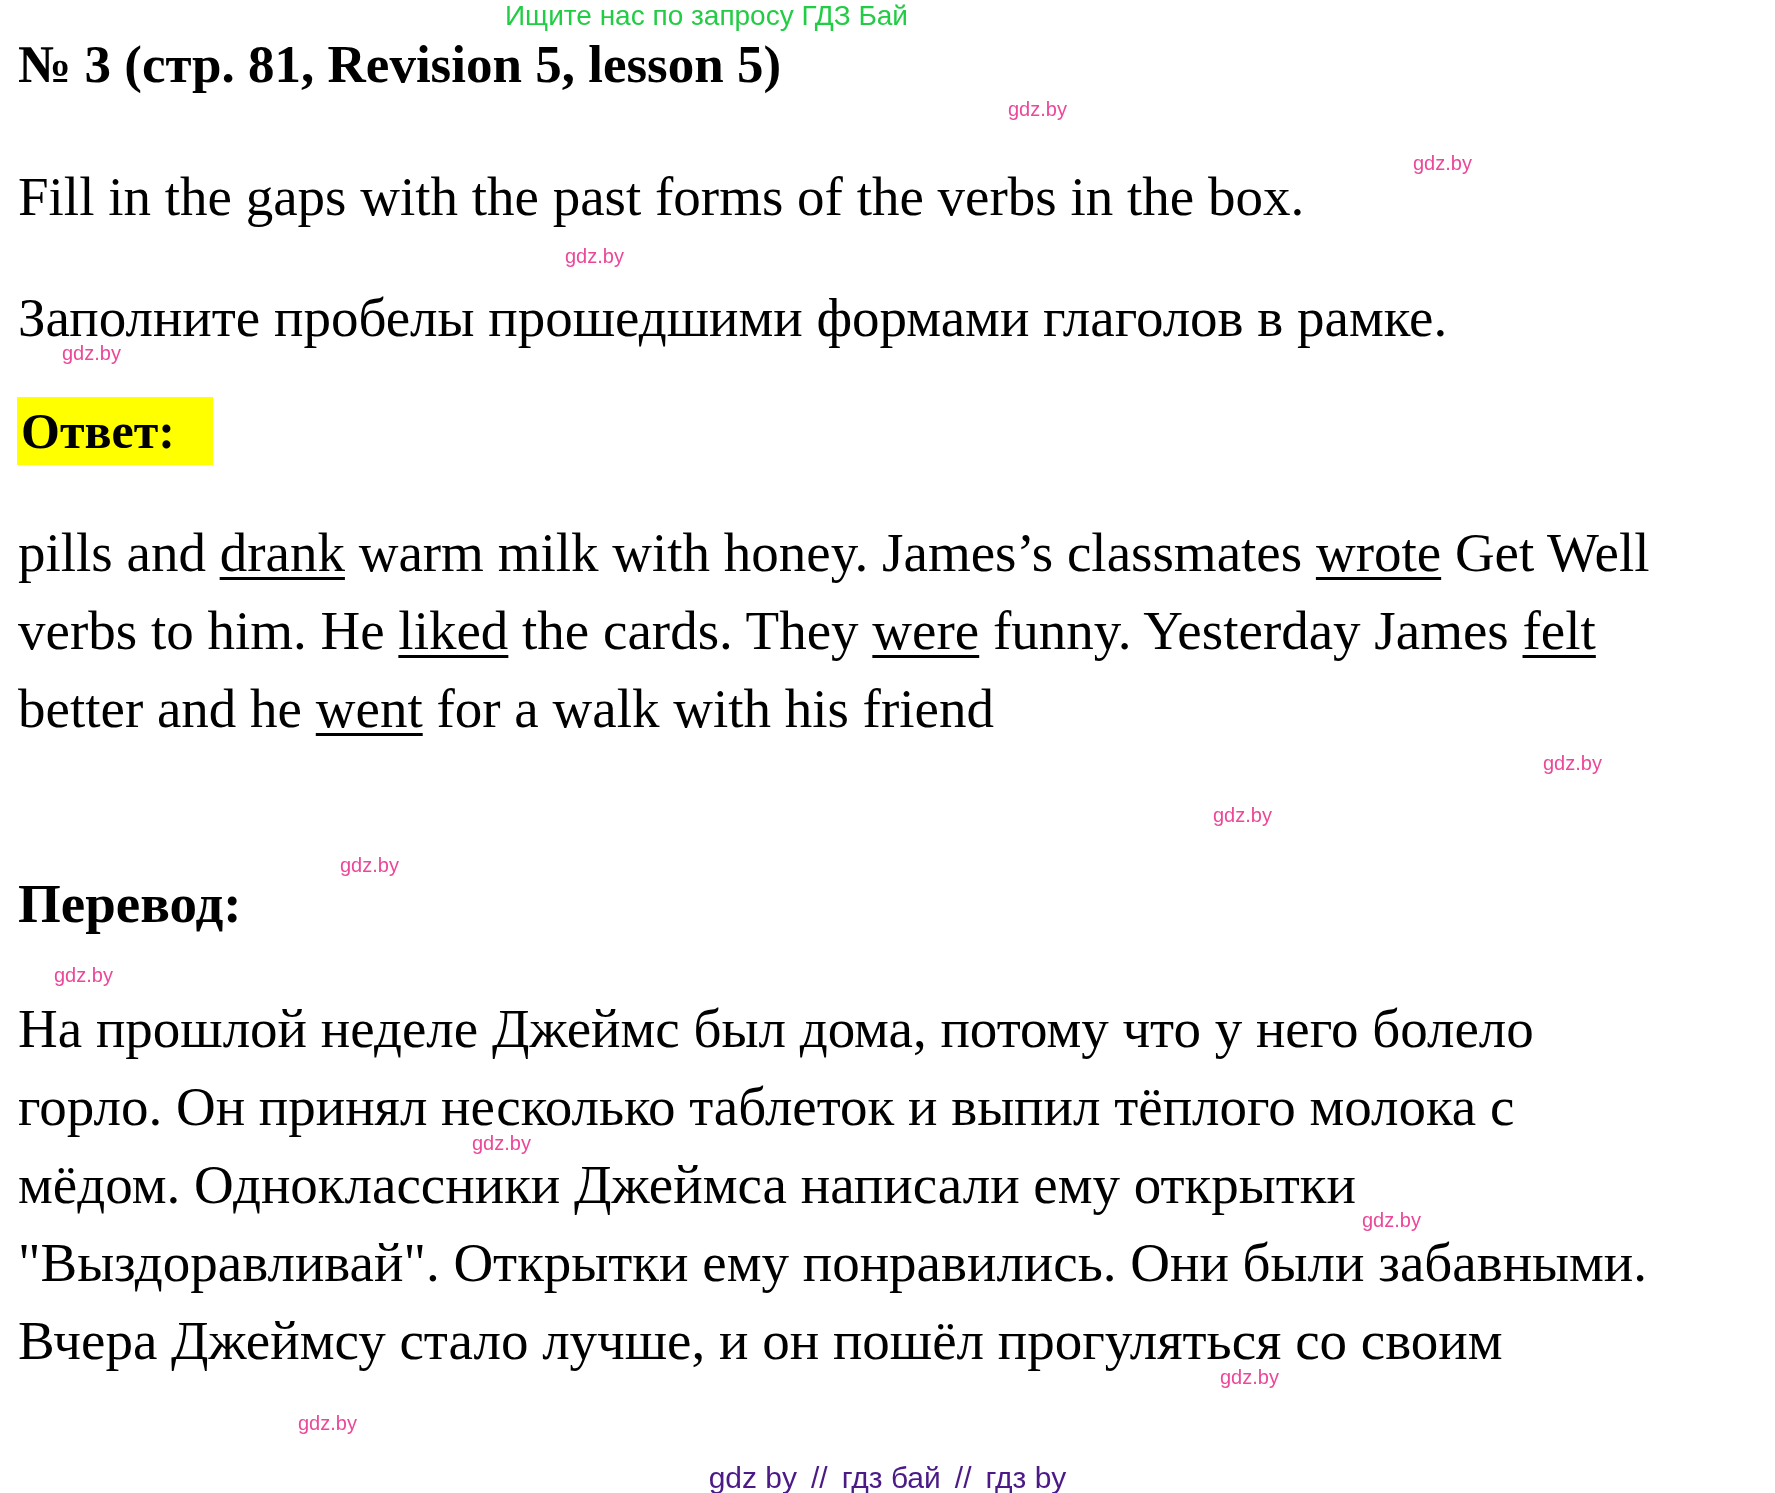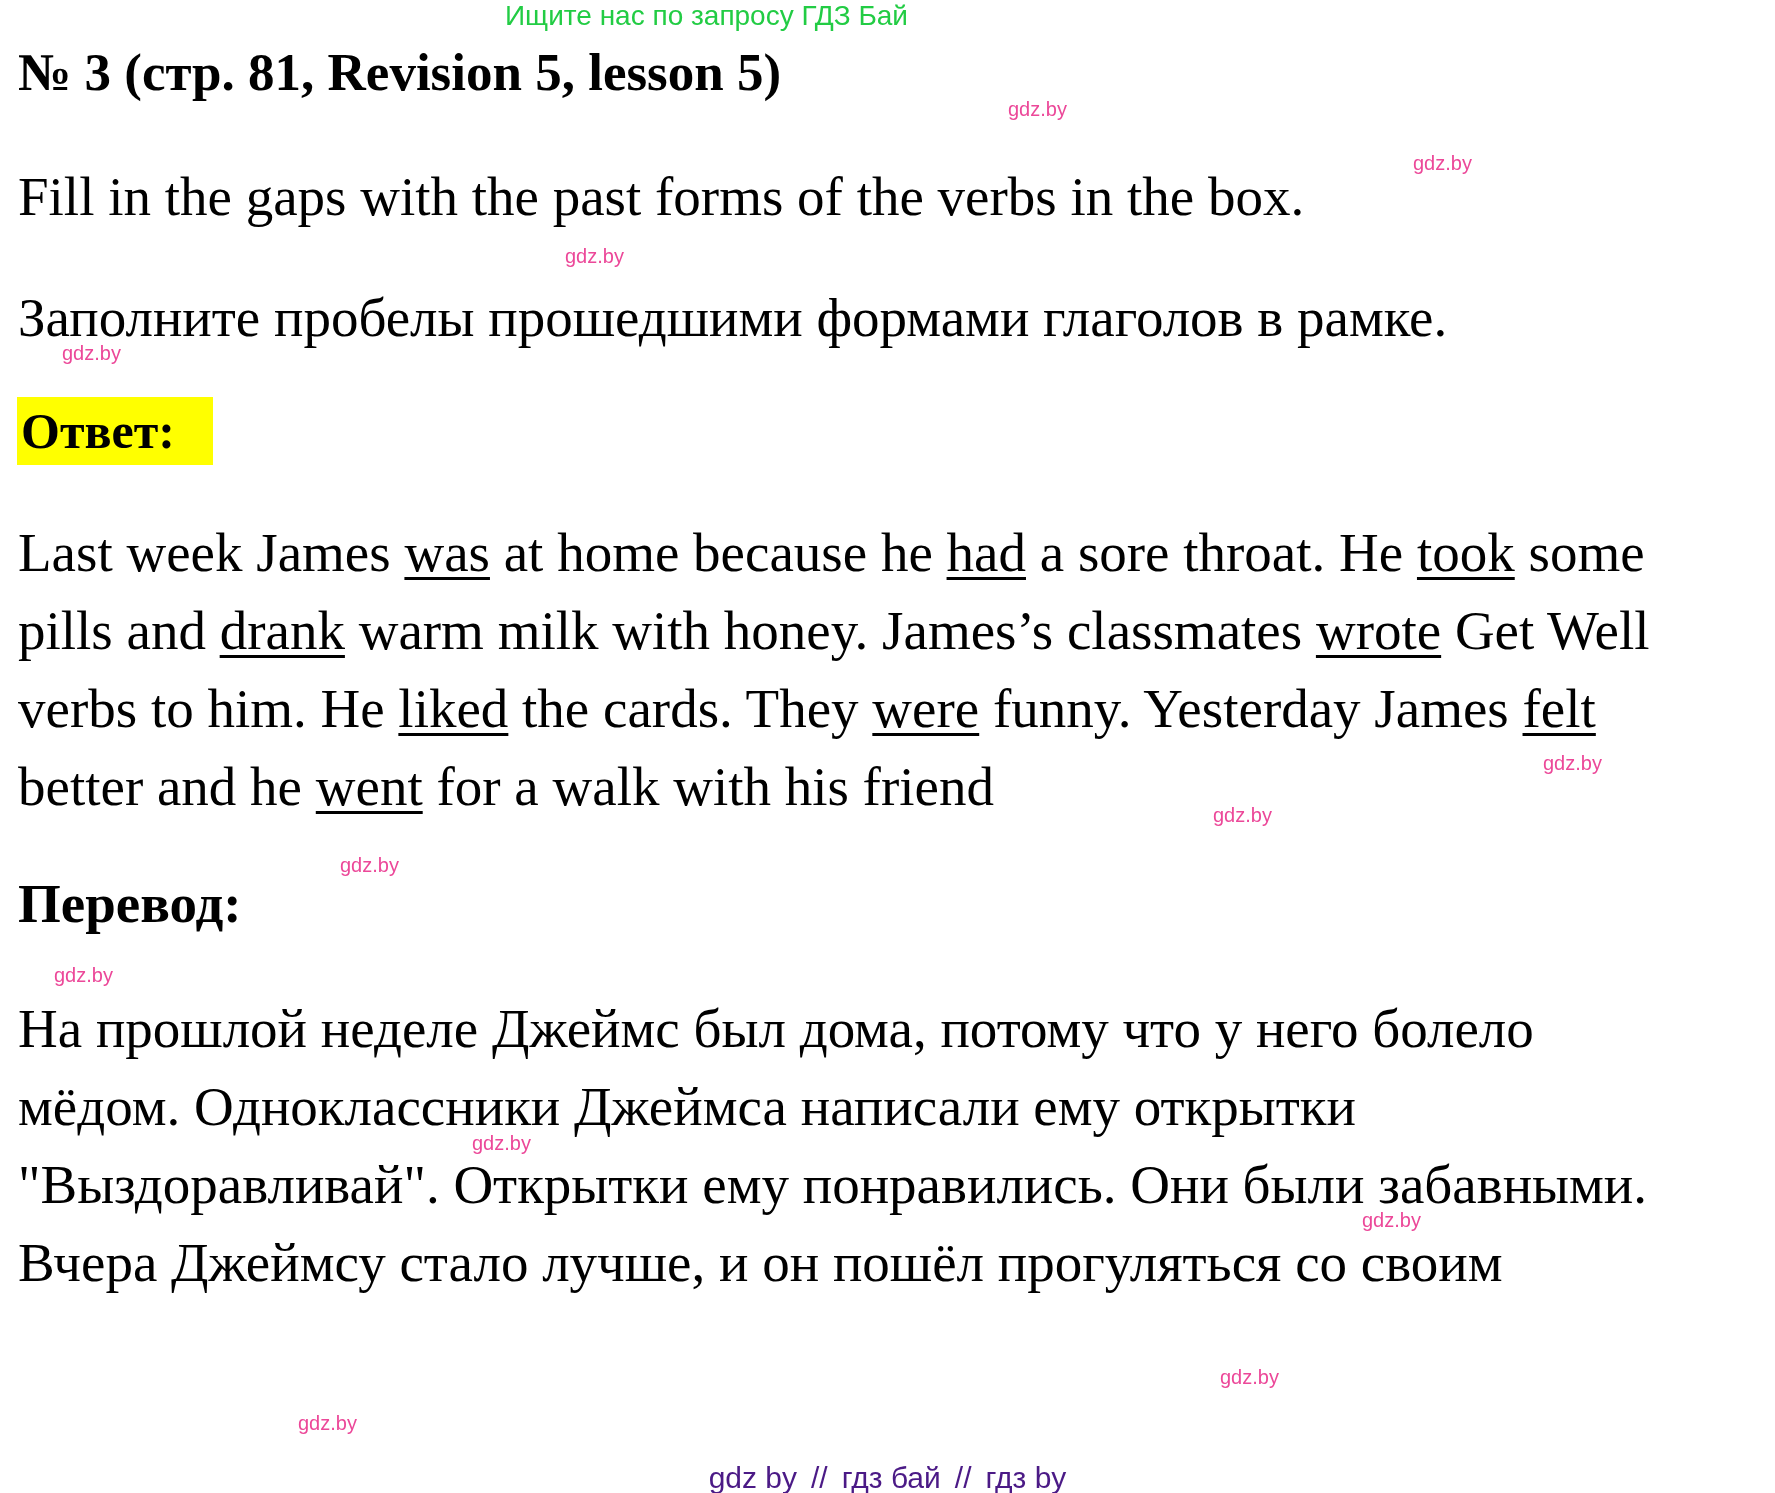--- a/index.html
+++ b/index.html
@@ -1,19 +1,19 @@
 <!DOCTYPE html>
 <html><head>
 <meta charset="utf-8">
 <style>
   html, body { margin:0; padding:0; background:#ffffff; }
   body { width:1775px; height:1493px; position:relative; overflow:hidden; font-family:"Liberation Serif", serif; color:#000; }
   .abs { position:absolute; white-space:nowrap; }
   .banner { left:0; width:1335px; top:0; text-align:center; font-family:"Liberation Sans", sans-serif; font-size:28px; line-height:32px;padding-left:39px; }
-  .title { left:18px; top:40px; font-size:53px; font-weight:bold; line-height:64px; }
+  .title { left:18px; top:32px; font-size:53px; font-weight:bold; line-height:64px; }
   .wm { font-family:"Liberation Sans", sans-serif; font-size:20px; line-height:30px; color:#ec4899; }
   .body-text { font-size:55px; line-height:64px; }
   .answer-label { left:17px; top:397px; width:196px; height:68px; font-size:50px; font-weight:bold; line-height:68px; padding-left:4px; box-sizing:border-box; }
   .para { left:18px; font-size:55px; line-height:78px; }
   .para .line { display:block; white-space:nowrap; height:78px; }
   .u { text-decoration:underline; text-decoration-thickness:3px; text-underline-offset:6px; }
   .section { left:18px; font-size:55px; font-weight:bold; line-height:64px; }
   .footer { left:0; width:1775px; top:1461px; text-align:center; font-family:"Liberation Sans", sans-serif; font-size:30px; line-height:34px; }
   .footer .sep { margin:0 14px; }
 </style>
@@ -23,30 +23,30 @@
 <div class="abs banner" style="color: rgb(34, 204, 68);">Ищите нас по запросу ГДЗ Бай</div>
 
 <div class="abs title">№ 3 (стр. 81, Revision 5, lesson 5)</div>
 
 <div class="abs body-text" style="left:18px; top:165px;">Fill in the gaps with the past forms of the verbs in the box.</div>
 <div class="abs body-text" style="left:18px; top:286px;">Заполните пробелы прошедшими формами глаголов в рамке.</div>
 
 <div class="abs answer-label" style="background: rgb(255, 255, 0);">Ответ:</div>
 
 <div class="abs para" style="top:514px;" id="answer-para">
-    <span class="line"><span>Last week James </span><span class="u">was</span><span> at home because he </span><span class="u">had</span><span> a sore throat. He </span><span class="u">took</span><span> some</span></span>
     <span class="line"><span>pills and </span><span class="u">drank</span><span> warm milk with honey. James’s classmates </span><span class="u">wrote</span><span> Get Well</span></span>
     <span class="line"><span>verbs to him. He </span><span class="u">liked</span><span> the cards. They </span><span class="u">were</span><span> funny. Yesterday James </span><span class="u">felt</span></span>
     <span class="line"><span>better and he </span><span class="u">went</span><span> for a walk with his friend</span></span>
   </div>
 
 <div class="abs section" style="top:872px;">Перевод:</div>
 
 <div class="abs para" style="top:990px;">
   <span class="line">На прошлой неделе Джеймс был дома, потому что у него болело</span>
+  <span class="line">горло. Он принял несколько таблеток и выпил тёплого молока с</span>
   <span class="line">мёдом. Одноклассники Джеймса написали ему открытки</span>
   <span class="line">"Выздоравливай". Открытки ему понравились. Они были забавными.</span>
   <span class="line">Вчера Джеймсу стало лучше, и он пошёл прогуляться со своим</span>
 </div>
 
 <div id="watermarks">
     <div class="abs wm" style="left: 1008px; top: 94px;">gdz.by</div>
     <div class="abs wm" style="left: 1413px; top: 148px;">gdz.by</div>
     <div class="abs wm" style="left: 565px; top: 241px;">gdz.by</div>
     <div class="abs wm" style="left: 62px; top: 338px;">gdz.by</div>

